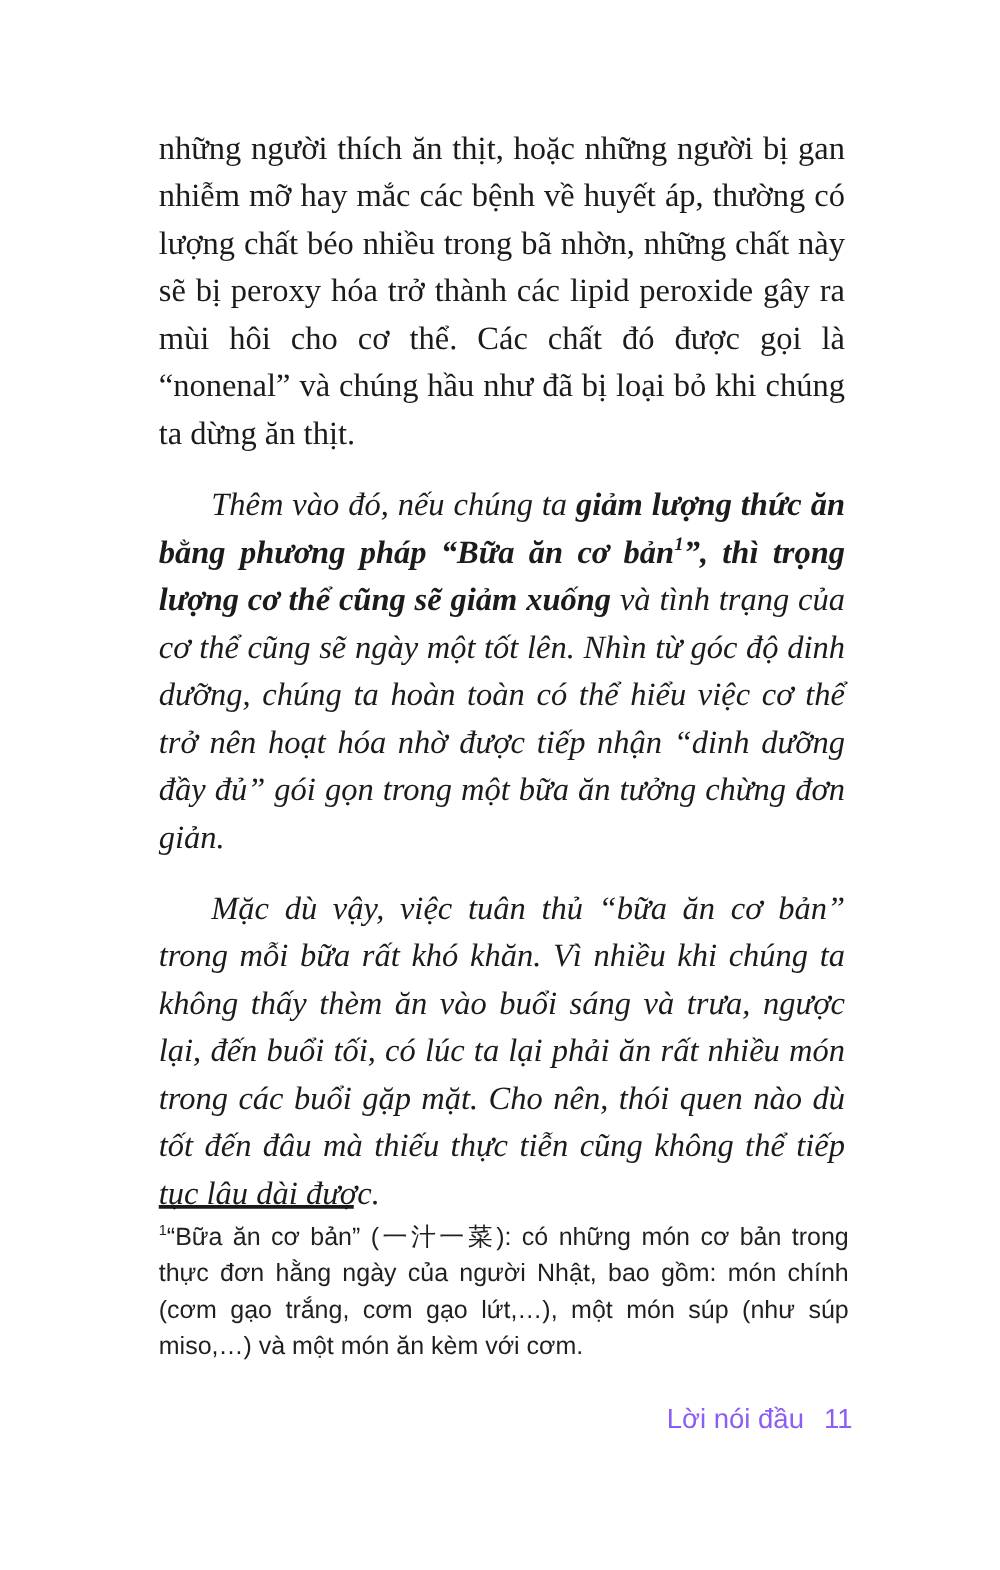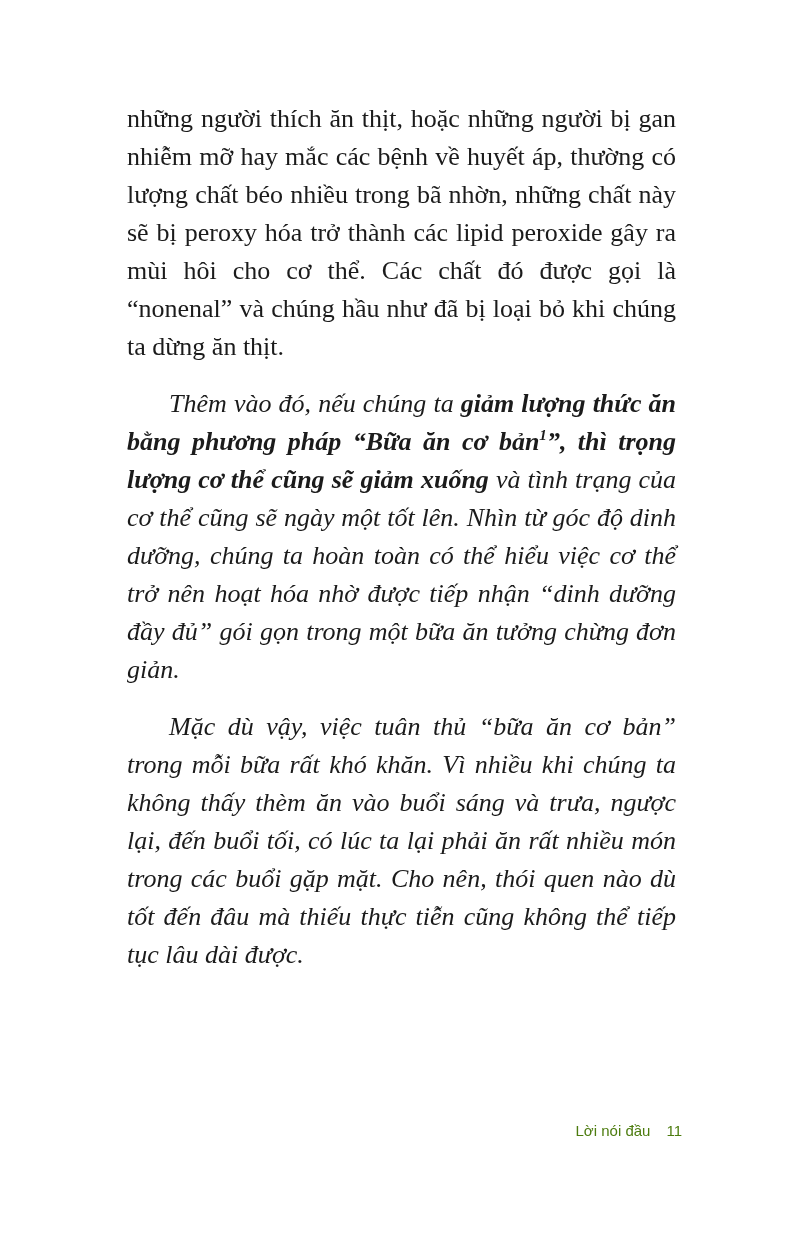--- a/index.html
+++ b/index.html
@@ -57,38 +57,42 @@
     font-size: 20px;
     line-height: 29px;
     color: #1f1f1f;
     text-align: justify;
   }
   .page-footer {
     position: absolute;
     top: 1122px;
     right: 118px;
     font-family: "Liberation Sans", "DejaVu Sans", sans-serif;
-    font-size: 15px;
-    color: #4d7c0f;
+    font-size: 22px;
+    color: #8b5cf6;
     text-align: center;
     white-space: nowrap;
   }
   .page-footer .page-num {
     margin-left: 16px;
   }
 </style>
 </head>
 <body>
 
 <div class="page">
 
   <div class="text-block">
       <p class="body-para"><span>những người thích ăn thịt, hoặc những người bị gan nhiễm mỡ hay mắc các bệnh về huyết áp, thường có lượng chất béo nhiều trong bã nhờn, những chất này sẽ bị peroxy hóa trở thành các lipid peroxide gây ra mùi hôi cho cơ thể. Các chất đó được gọi là “nonenal” và chúng hầu như đã bị loại bỏ khi chúng ta dừng ăn thịt.</span></p>
       <p class="body-para indent"><span>Thêm vào đó, nếu chúng ta </span><span class="bold">giảm lượng thức ăn bằng phương pháp “Bữa ăn cơ bản</span><sup class="bold">1</sup><span class="bold">”, thì trọng lượng cơ thể cũng sẽ giảm xuống</span><span> và tình trạng của cơ thể cũng sẽ ngày một tốt lên. Nhìn từ góc độ dinh dưỡng, chúng ta hoàn toàn có thể hiểu việc cơ thể trở nên hoạt hóa nhờ được tiếp nhận “dinh dưỡng đầy đủ” gói gọn trong một bữa ăn tưởng chừng đơn giản.</span></p>
       <p class="body-para indent"><span>Mặc dù vậy, việc tuân thủ “bữa ăn cơ bản” trong mỗi bữa rất khó khăn. Vì nhiều khi chúng ta không thấy thèm ăn vào buổi sáng và trưa, ngược lại, đến buổi tối, có lúc ta lại phải ăn rất nhiều món trong các buổi gặp mặt. Cho nên, thói quen nào dù tốt đến đâu mà thiếu thực tiễn cũng không thể tiếp tục lâu dài được.</span></p>
     </div>
 
+  <div class="footnote-block">
+    <div class="footnote-rule"></div>
+    <div class="footnote-text"><sup>1</sup><span>“Bữa ăn cơ bản” (一汁一菜): có những món cơ bản trong thực đơn hằng ngày của người Nhật, bao gồm: món chính (cơm gạo trắng, cơm gạo lứt,…), một món súp (như súp miso,…) và một món ăn kèm với cơm.</span></div>
+  </div>
 
   <div class="page-footer">
     <span>Lời nói đầu</span><span class="page-num">11</span>
   </div>
 
 </div>
 
 </body></html>

